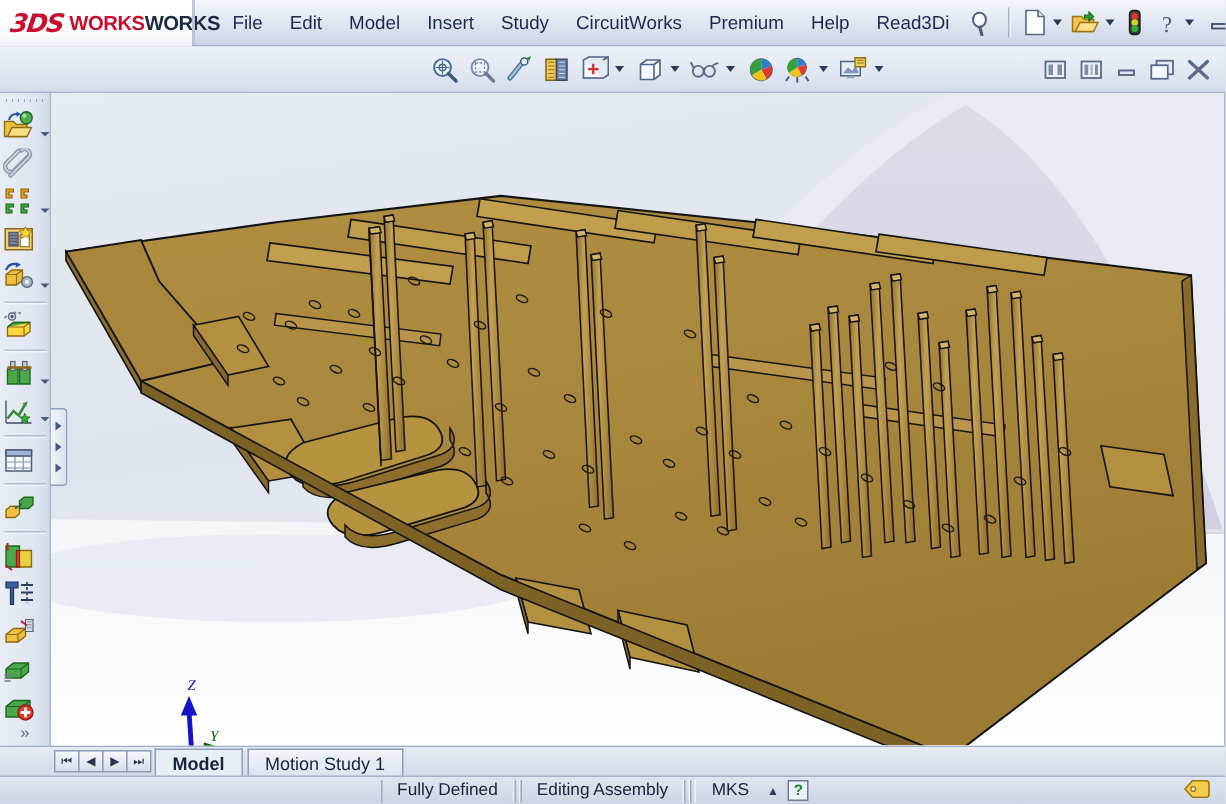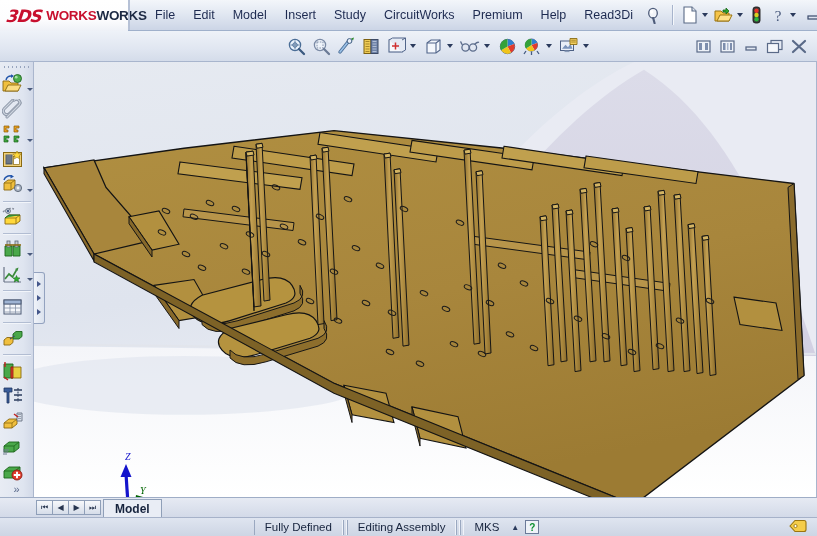--- a/index.html
+++ b/index.html
@@ -838,20 +838,21 @@
       </svg>
     </div>
   </div>
 
   <div class="tabstrip">
     <div class="navbtn">⏮</div>
     <div class="navbtn">◀</div>
     <div class="navbtn">▶</div>
     <div class="navbtn">⏭</div>
     <div class="tab active">Model</div>
+    <div class="tab">Motion Study 1</div>
   </div>
 
   <div class="statusbar">
     <div class="sb-spacer"></div>
     <div class="sb-cell">Fully Defined</div>
     <div class="sb-gap"></div>
     <div class="sb-cell">Editing Assembly</div>
     <div class="sb-gap"></div>
     <div class="sb-gap"></div>
     <div class="sb-cell" style="border:none">MKS</div>

